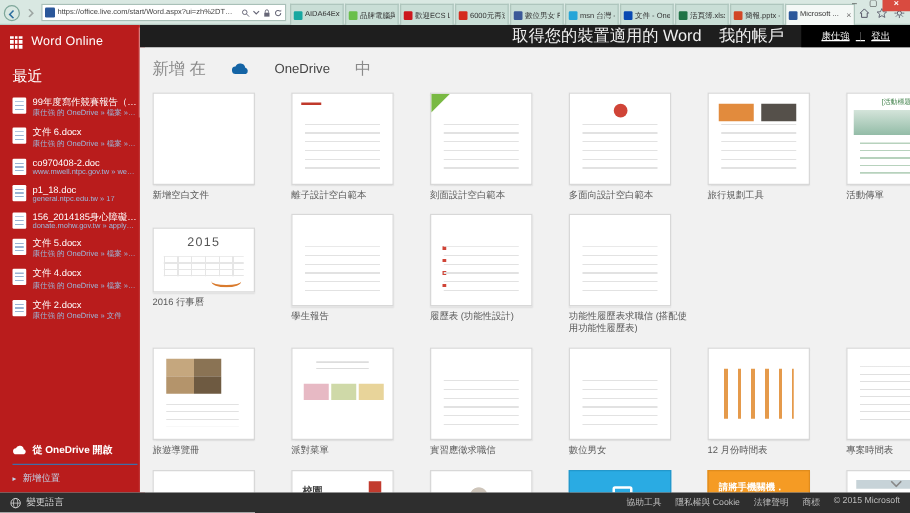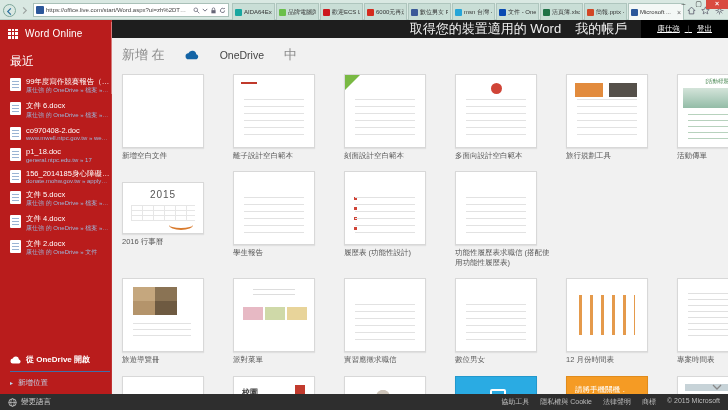--- a/index.html
+++ b/index.html
@@ -122,21 +122,21 @@
   .t-campus-news::before{content:"";position:absolute;right:9px;top:8px;width:10px;height:34px;background:#c23b2e;}
   .t-campus-news::after{content:"";position:absolute;left:8px;right:26px;top:28px;bottom:12px;
       background:repeating-linear-gradient(180deg,#e2e2e2 0 1px,transparent 1px 6px);}
   .t-figure-doc::before{content:"";position:absolute;left:26px;top:8px;width:24px;height:24px;border-radius:50%;
       background:radial-gradient(circle,#cec5ba 40%,transparent 44%);}
   .t-blue-phone{background:#2aabe3;border-color:#2398cc;}
   .t-blue-phone::before{content:"";position:absolute;left:50%;top:12px;width:12px;height:20px;margin-left:-6px;
       border:2px solid #fff;border-radius:2px;}
   .t-blue-phone::after{content:"";position:absolute;left:50%;top:35px;width:5px;height:2px;margin-left:-2.5px;background:#fff;}
   .t-orange-notice{background:#f59b24;border-color:#e08c1d;}
-  .t-orange-notice .thumb-text{top:8px;left:8px;right:8px;color:#fff;font-size:7.5px;font-weight:normal;line-height:1.35;}
+  .t-orange-notice .thumb-text{top:8px;left:8px;right:8px;color:#fff;font-size:7.5px;font-weight:bold;line-height:1.35;}
   .t-gray-form::before{content:"";position:absolute;left:7px;right:7px;top:7px;height:7px;background:#c7d3d8;}
   .t-gray-form::after{content:"";position:absolute;left:7px;right:7px;top:20px;height:10px;background:#a9bdc6;}
 
   .chev-down{position:absolute;right:6px;bottom:4px;color:#888;}
 
   
   .footbar{position:absolute;left:0;right:0;bottom:0;height:16px;background:#2e2e2e;display:flex;
            align-items:center;justify-content:space-between;padding:0 8px;}
   .fb-left{display:flex;align-items:center;gap:4px;font-size:7.5px;color:#d6d6d6;cursor:pointer;}
   .fb-links{display:flex;gap:11px;font-size:7px;color:#bdbdbd;}

